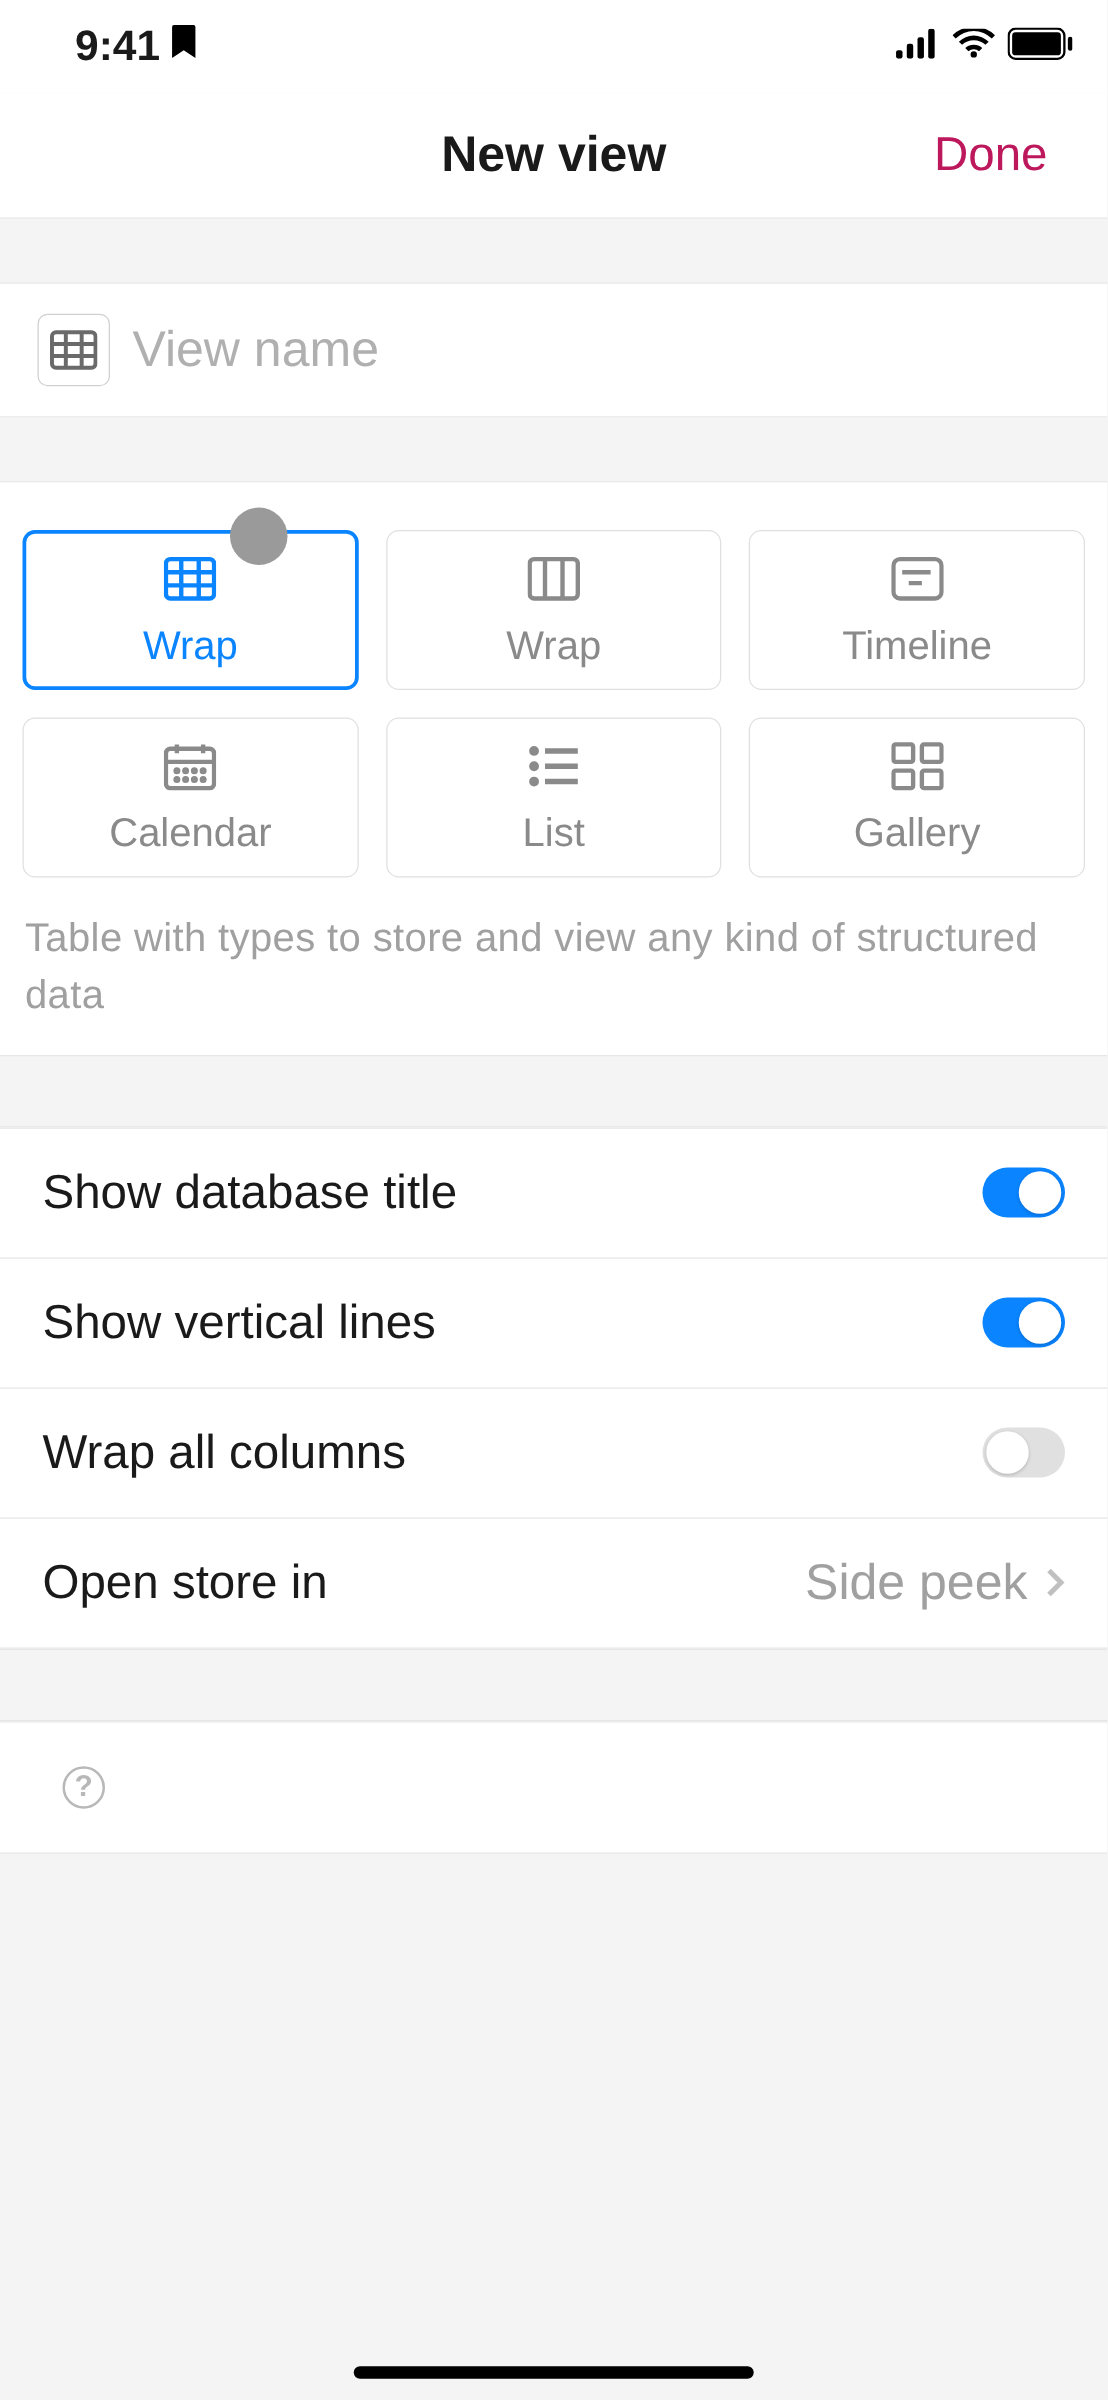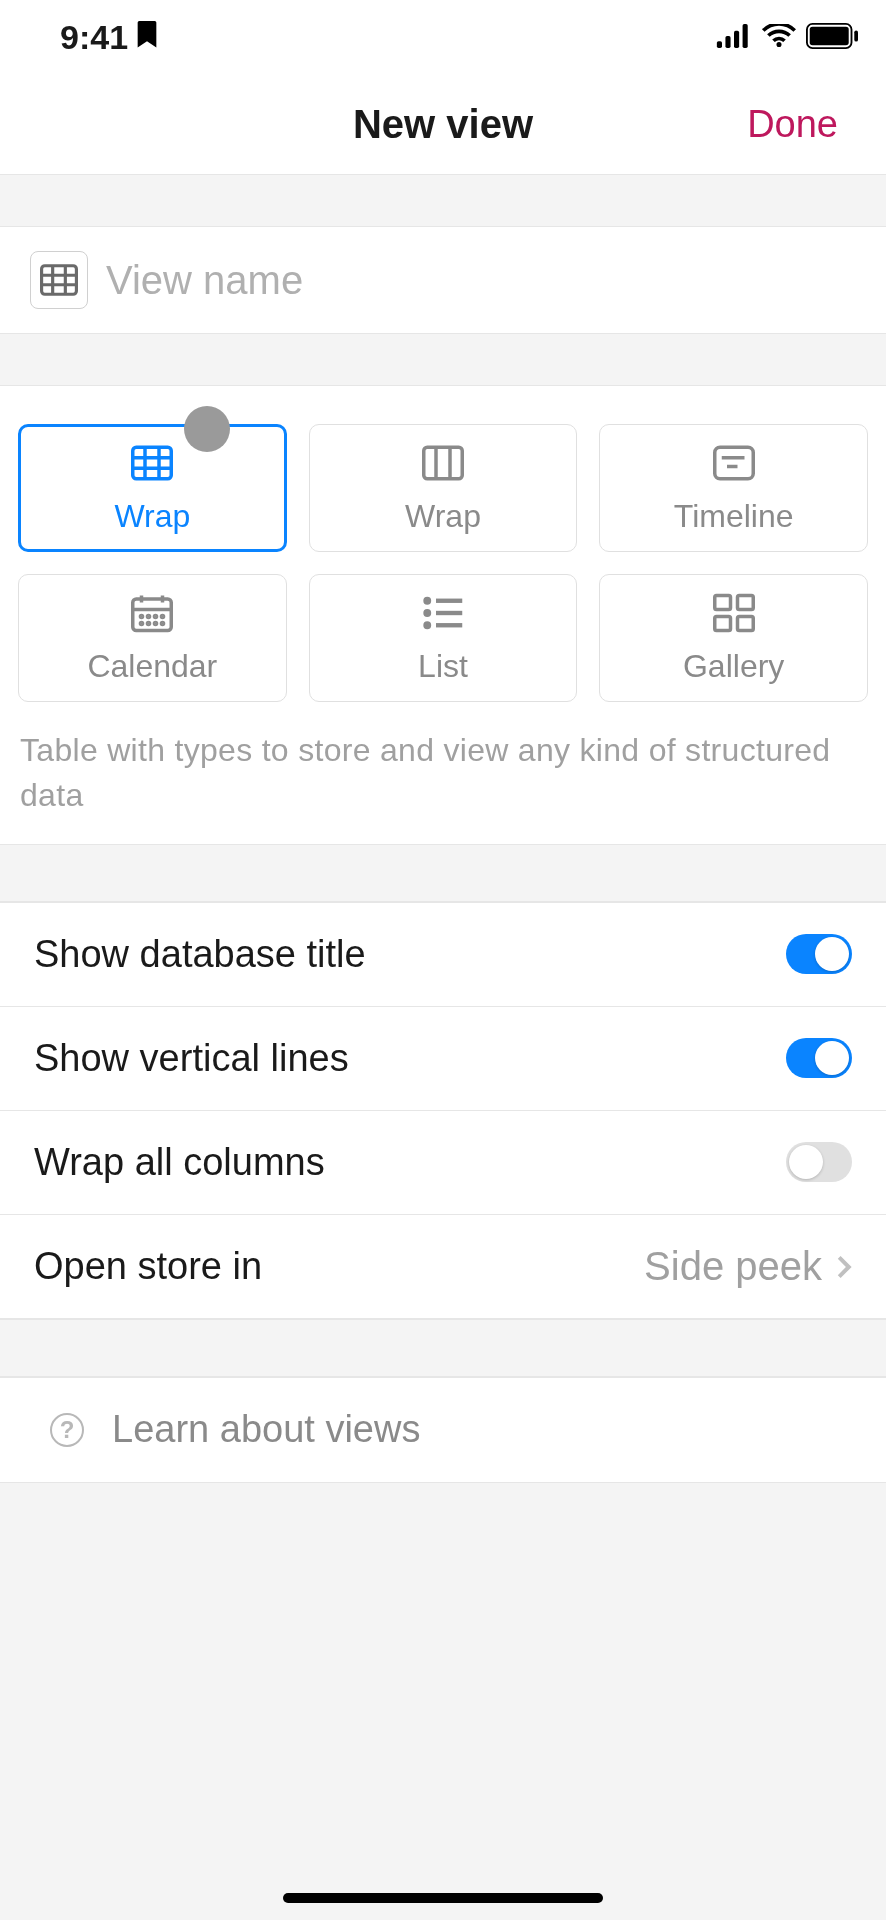--- a/index.html
+++ b/index.html
@@ -373,19 +373,18 @@
       </span>
     </div>
   </div>
 </div>
 
 <div class="gap-small"></div>
 
 <div class="learn-section">
   <div class="learn-row">
     <div class="help-icon">?</div>
-    <span>Learn about views</span>
   </div>
 </div>
 
 <div class="home-indicator-area">
   <div class="home-indicator"></div>
 </div>
 
 </body></html>

